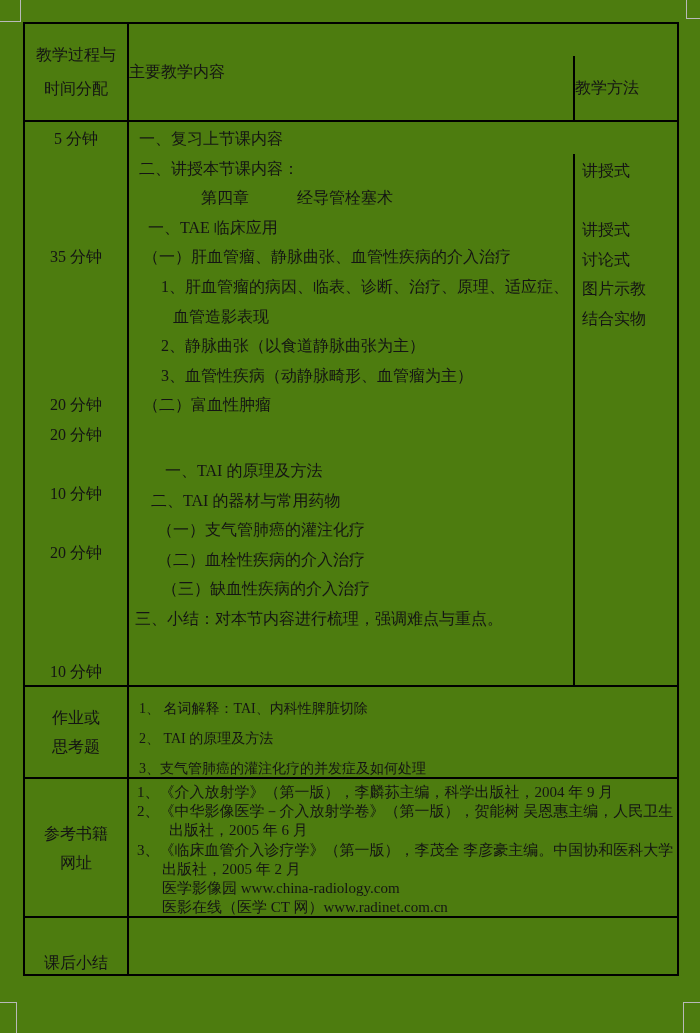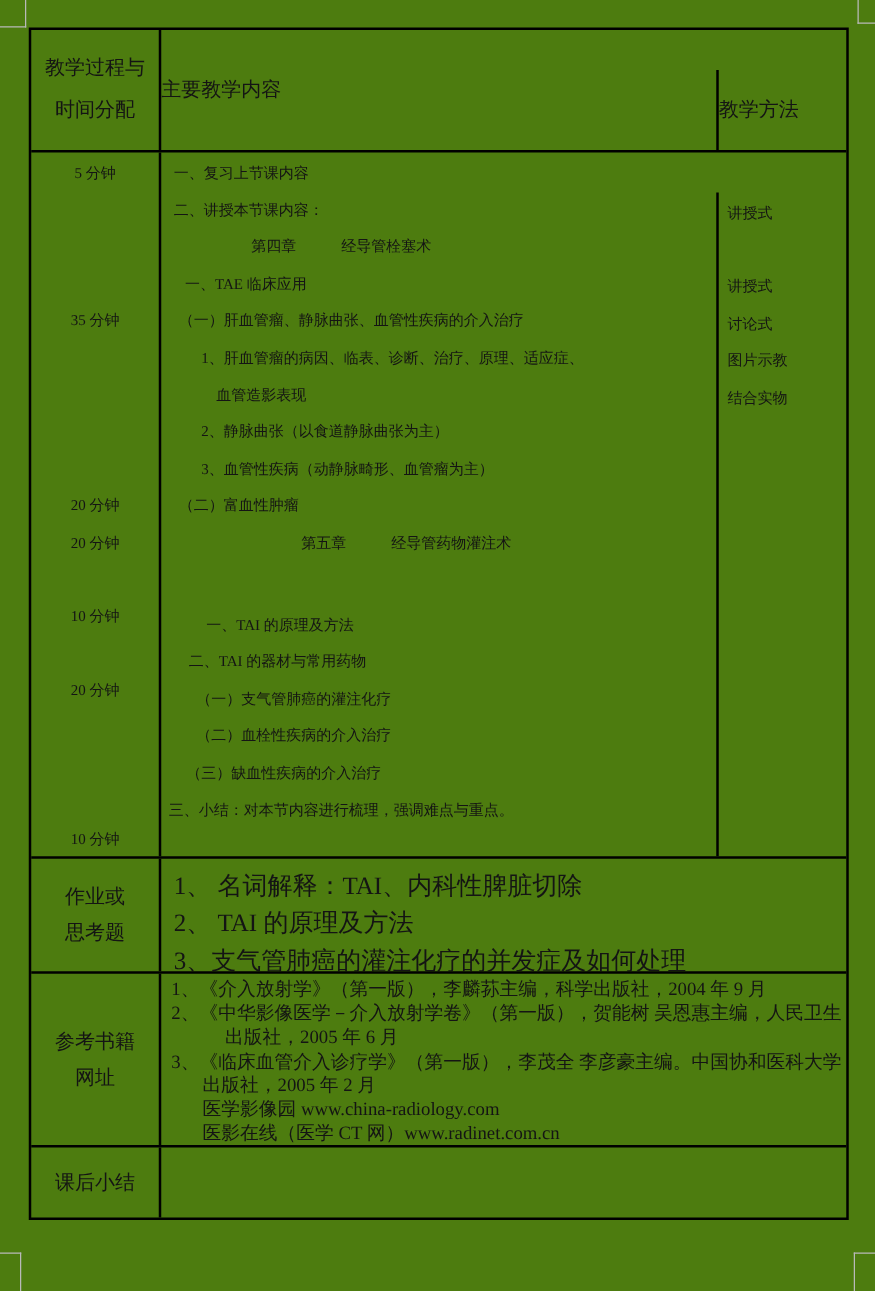--- a/index.html
+++ b/index.html
@@ -31,35 +31,35 @@
 
   .c1 { width:102px; flex:none; }
   .c2 { width:446px; flex:none; }
   .c3 { flex:1;margin-top:32px; }
   .cwide { flex:1; }
 
   .hdr-c1 { display:flex; flex-direction:column; justify-content:center; align-items:center; font-size:16px; line-height:34px; }
   .hdr-cc { display:flex; justify-content:flex-start; align-items:center; font-size:16px; }
 
   .sched-col { padding-top:2px; }
-  .sl { height:29.6px; line-height:29.6px; font-size:12px; white-space:nowrap; }
+  .sl { height:29.6px; line-height:29.6px; font-size:16px; white-space:nowrap; }
   .sl-time   { text-align:center; }
   .sl-method { padding-left:7px; }
 
   .hw-label, .ref-label {
     display:flex; flex-direction:column; justify-content:center; align-items:center;
     font-size:16px; line-height:29px;
   }
   .hw-body { padding-top:7px; }
-  .hw-line { height:30px; line-height:30px; padding-left:10px; font-size:20px; white-space:nowrap; }
+  .hw-line { height:30px; line-height:30px; padding-left:10px; font-size:14px; white-space:nowrap; }
 
   .ref-body { padding-top:4px; }
   .ref-line { height:19.2px; line-height:19.2px; font-size:15px; white-space:nowrap; }
 
-  .sum-label { display:flex; justify-content:center; align-items:center; font-size:16px; }
+  .sum-label { display:flex; justify-content:center; align-items:flex-end; font-size:16px; }
 </style>
 </head>
 <body>
 
 <div class="page">
 
   <div class="crop crop-tl"></div>
   <div class="crop crop-tr"></div>
   <div class="crop crop-bl"></div>
   <div class="crop crop-br"></div>
@@ -136,32 +136,31 @@
 
           <div class="sl" style="padding-left: 44px;">血管造影表现</div>
 
           <div class="sl" style="padding-left: 32px;">2、静脉曲张（以食道静脉曲张为主）</div>
 
           <div class="sl" style="padding-left: 32px;">3、血管性疾病（动静脉畸形、血管瘤为主）</div>
 
           <div class="sl" style="padding-left: 14px;">（二）富血性肿瘤</div>
 
 
-          <div class="sl" style="padding-left: 112px;">第五章　　　经导管药物灌注术</div>
 
           <div class="sl" style="padding-left: 36px; margin-top: 36px;">一、TAI 的原理及方法</div>
 
           <div class="sl" style="padding-left: 22px;">二、TAI 的器材与常用药物</div>
 
 
           <div class="sl" style="padding-left: 28px;">（一）支气管肺癌的灌注化疗</div>
 
           <div class="sl" style="padding-left: 28px;">（二）血栓性疾病的介入治疗</div>
 
-          <div class="sl" style="padding-left: 20px;">（三）缺血性疾病的介入治疗</div>
+          <div class="sl" style="padding-left: 33px;">（三）缺血性疾病的介入治疗</div>
 
           <div class="sl" style="padding-left: 6px;">三、小结：对本节内容进行梳理，强调难点与重点。</div>
         </div>
       <div class="cell c3 sched-col">
 
           <div class="sl sl-method">讲授式</div>
 
           <div class="sl sl-method"></div>
 
           <div class="sl sl-method">讲授式</div>
@@ -219,21 +218,21 @@
       <div class="cell c1 ref-label">
         <div>参考书籍</div>
         <div>网址</div>
       </div>
       <div class="cell cwide ref-body">
 
           <div class="ref-line" style="padding-left: 8px;">1、《介入放射学》（第一版），李麟荪主编，科学出版社，2004 年 9 月</div>
 
           <div class="ref-line" style="padding-left: 8px;">2、《中华影像医学－介入放射学卷》（第一版），贺能树 吴恩惠主编，人民卫生</div>
 
-          <div class="ref-line" style="padding-left: 51px;">出版社，2005 年 6 月</div>
+          <div class="ref-line" style="padding-left: 40px;">出版社，2005 年 6 月</div>
 
           <div class="ref-line" style="padding-left: 8px;">3、《临床血管介入诊疗学》（第一版），李茂全 李彦豪主编。中国协和医科大学</div>
 
           <div class="ref-line" style="padding-left: 33px;">出版社，2005 年 2 月</div>
 
           <div class="ref-line" style="padding-left: 33px;">医学影像园 www.china-radiology.com</div>
 
           <div class="ref-line" style="padding-left: 33px;">医影在线（医学 CT 网）www.radinet.com.cn</div>
         </div>
     </div>

